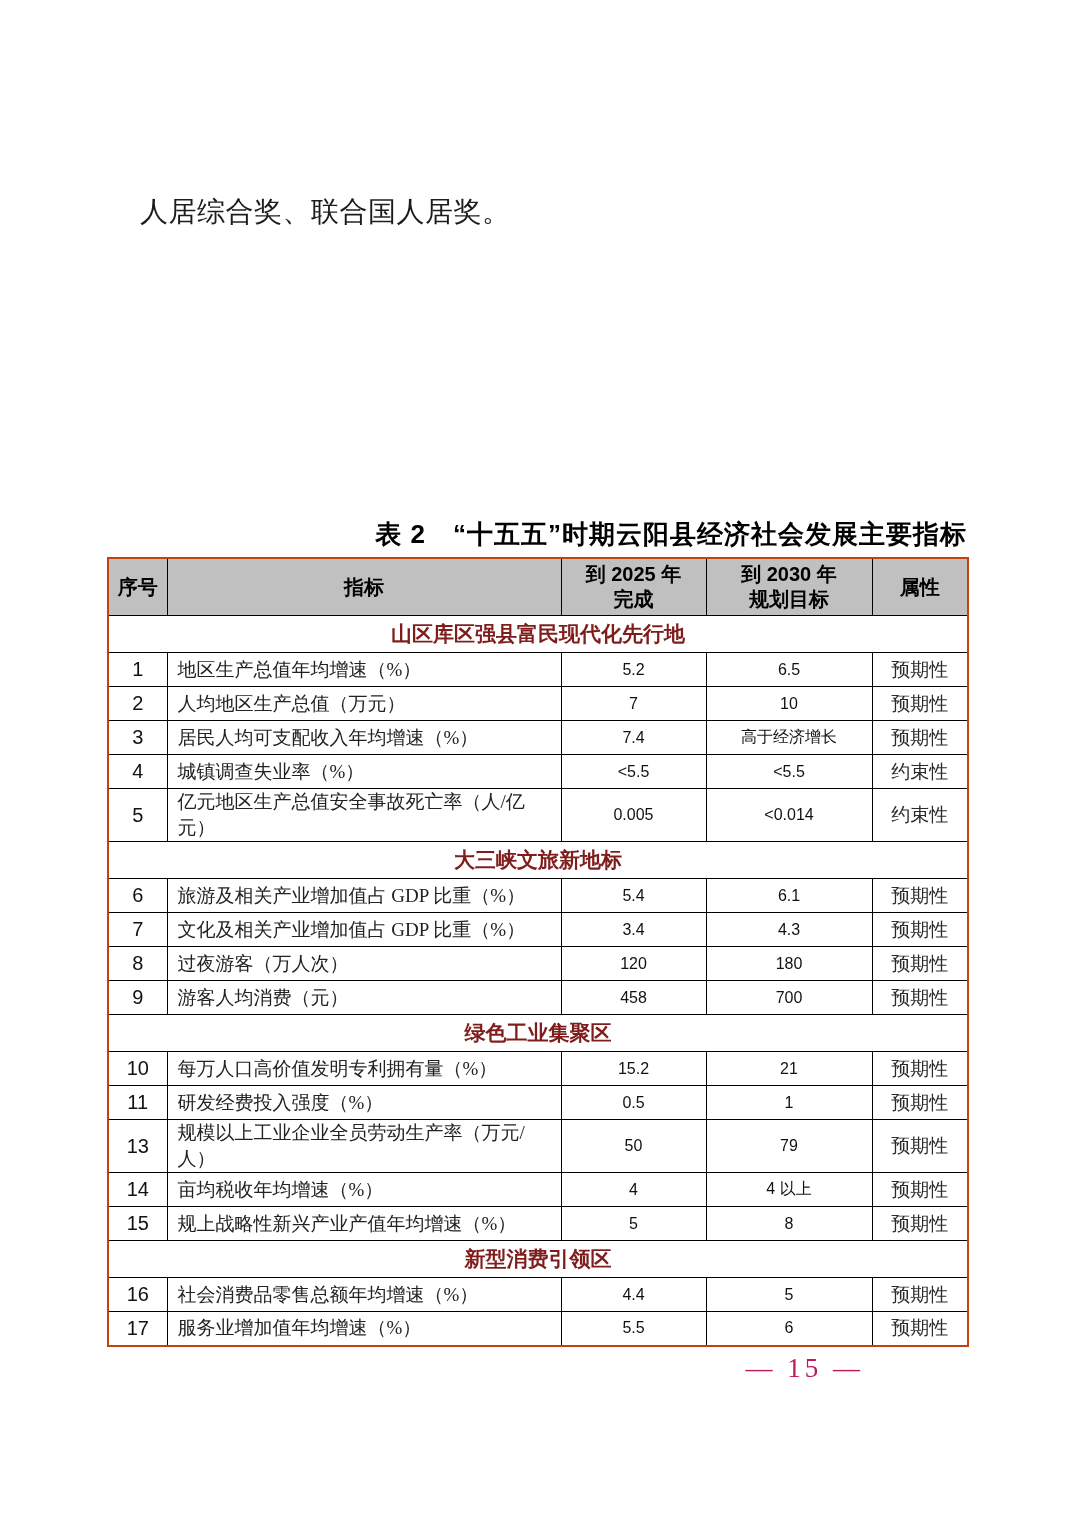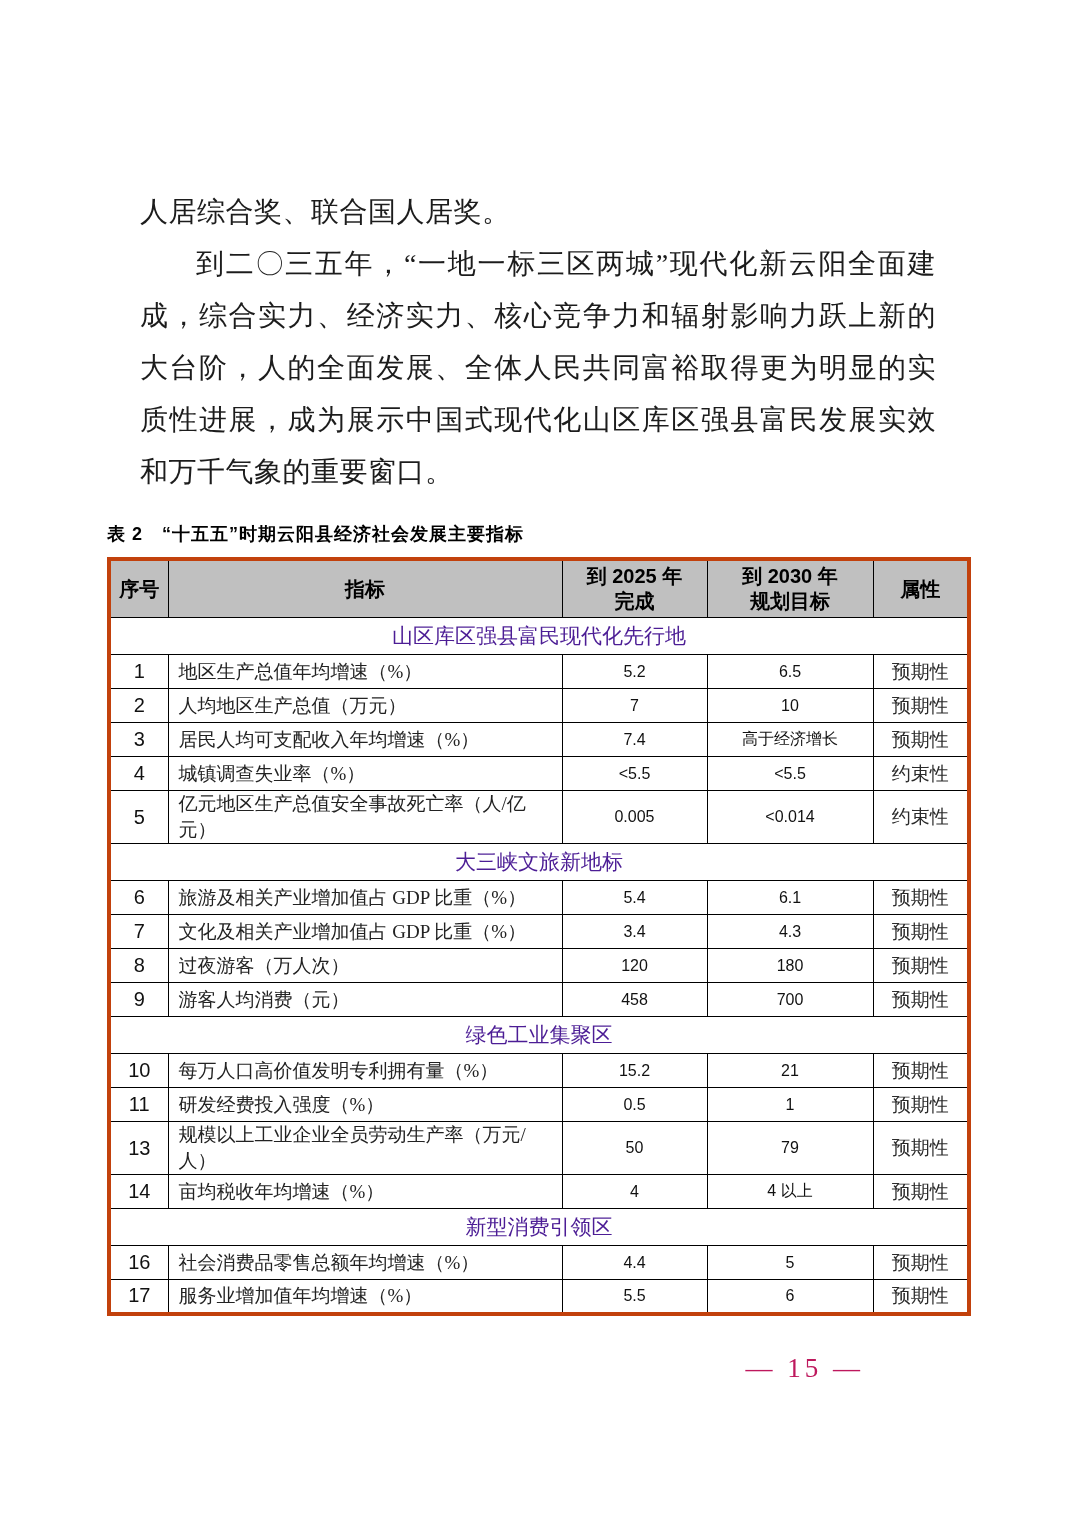--- a/index.html
+++ b/index.html
@@ -28,57 +28,57 @@
     letter-spacing: 0.5px;
   }
   .para.indent { text-indent: 2em; }
   .table-wrap {
     position: absolute;
     left: 107px;
     top: 516px;
     width: 860px;
   }
   .table-caption {
-    text-align: left;
+    text-align: right;
     font-family: "Liberation Sans", sans-serif;
     font-weight: bold;
-    font-size: 18px;
+    font-size: 26px;
     line-height: 36px;
     color: #000000;
     margin-bottom: 5px;
     letter-spacing: 1px;
   }
   table.indicators {
     width: 100%;
     border-collapse: collapse;
     table-layout: fixed;
-    border: 4px solid #c2410c;
+    border: 2px solid #c2410c;
   }
   table.indicators th, table.indicators td {
     border: 1px solid #000000;
     vertical-align: middle;
   }
   thead th {
     background: #c0c0c0;
     font-family: "Liberation Sans", sans-serif;
     font-weight: bold;
     font-size: 20px;
     line-height: 25px;
     text-align: center;
     white-space: pre-line;
     padding: 3px 2px;
     color: #000000;
   }
   tr.section-row td {
     font-family: "Liberation Sans", sans-serif;
-    font-weight: normal;
+    font-weight: bold;
     font-size: 21px;
     text-align: center;
     height: 37px;
-    color: #4c1d95;
+    color: #7f1d1d;
     background: #ffffff;
   }
   tr.data-row td { height: 34px; }
   tr.data-row td.c0 {
     font-family: "Liberation Sans", sans-serif;
     font-size: 20px;
     text-align: center;
   }
   tr.data-row td.c1 {
     font-family: "Liberation Serif", serif;
@@ -109,21 +109,20 @@
     letter-spacing: 4px;
   }
 </style>
 </head>
 <body>
 
 <div class="page">
 
   <div class="body-text">
     <p class="para">人居综合奖、联合国人居奖。</p>
-    <p class="para indent">到二〇三五年，“一地一标三区两城”现代化新云阳全面建成，综合实力、经济实力、核心竞争力和辐射影响力跃上新的大台阶，人的全面发展、全体人民共同富裕取得更为明显的实质性进展，成为展示中国式现代化山区库区强县富民发展实效和万千气象的重要窗口。</p>
   </div>
 
   <div class="table-wrap">
     <div class="table-caption">表 2　“十五五”时期云阳县经济社会发展主要指标</div>
     <table class="indicators">
       <colgroup>
         <col style="width:59px">
         <col style="width:394px">
         <col style="width:145px">
         <col style="width:166px">
@@ -234,20 +233,27 @@
             <td class="c3">79</td>
             <td class="c4">预期性</td>
           </tr>
           <tr class="data-row">
             <td class="c0">14</td>
             <td class="c1">亩均税收年均增速（%）</td>
             <td class="c2">4</td>
             <td class="c3">4 以上</td>
             <td class="c4">预期性</td>
           </tr>
+          <tr class="data-row">
+            <td class="c0">15</td>
+            <td class="c1">规上战略性新兴产业产值年均增速（%）</td>
+            <td class="c2">5</td>
+            <td class="c3">8</td>
+            <td class="c4">预期性</td>
+          </tr>
           <tr class="section-row">
             <td colspan="5">新型消费引领区</td>
           </tr>
           <tr class="data-row">
             <td class="c0">16</td>
             <td class="c1">社会消费品零售总额年均增速（%）</td>
             <td class="c2">4.4</td>
             <td class="c3">5</td>
             <td class="c4">预期性</td>
           </tr>

